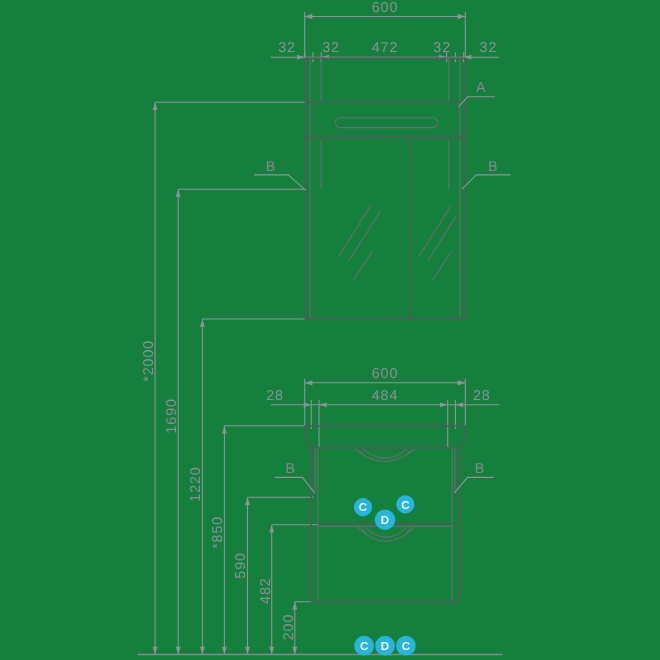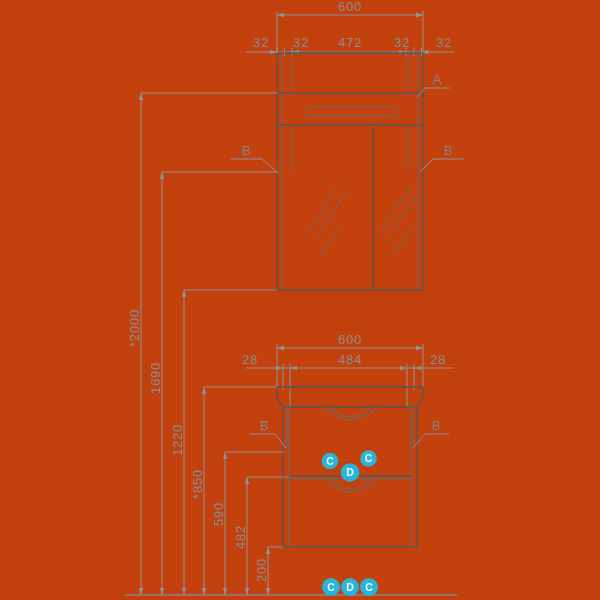--- a/index.html
+++ b/index.html
@@ -1,16 +1,16 @@
 <!DOCTYPE html>
 <html><head>
 <meta charset="utf-8">
 <style>
   html,body{margin:0;padding:0;background:#ffffff;}
-  .stage{width:600px;height:600px;position:relative;background:#c2410c;overflow:hidden;}
+  .stage{width:600px;height:600px;position:relative;background:#15803d;overflow:hidden;}
   svg{display:block;}
   
   .fl{stroke:#55575c;stroke-width:1.3;fill:none;stroke-linejoin:round;}
   .fl2{stroke:#6a6c71;stroke-width:1;fill:none;}
   
   .dim{stroke:#909399;stroke-width:1;fill:none;}
   .gnd{stroke:#85888e;stroke-width:1.4;fill:none;}
   .arr{fill:#8f9298;stroke:none;}
   
   .dimtx{fill:#8b9097;font-family:"Liberation Sans",sans-serif;font-size:13px;letter-spacing:0.8px;}

